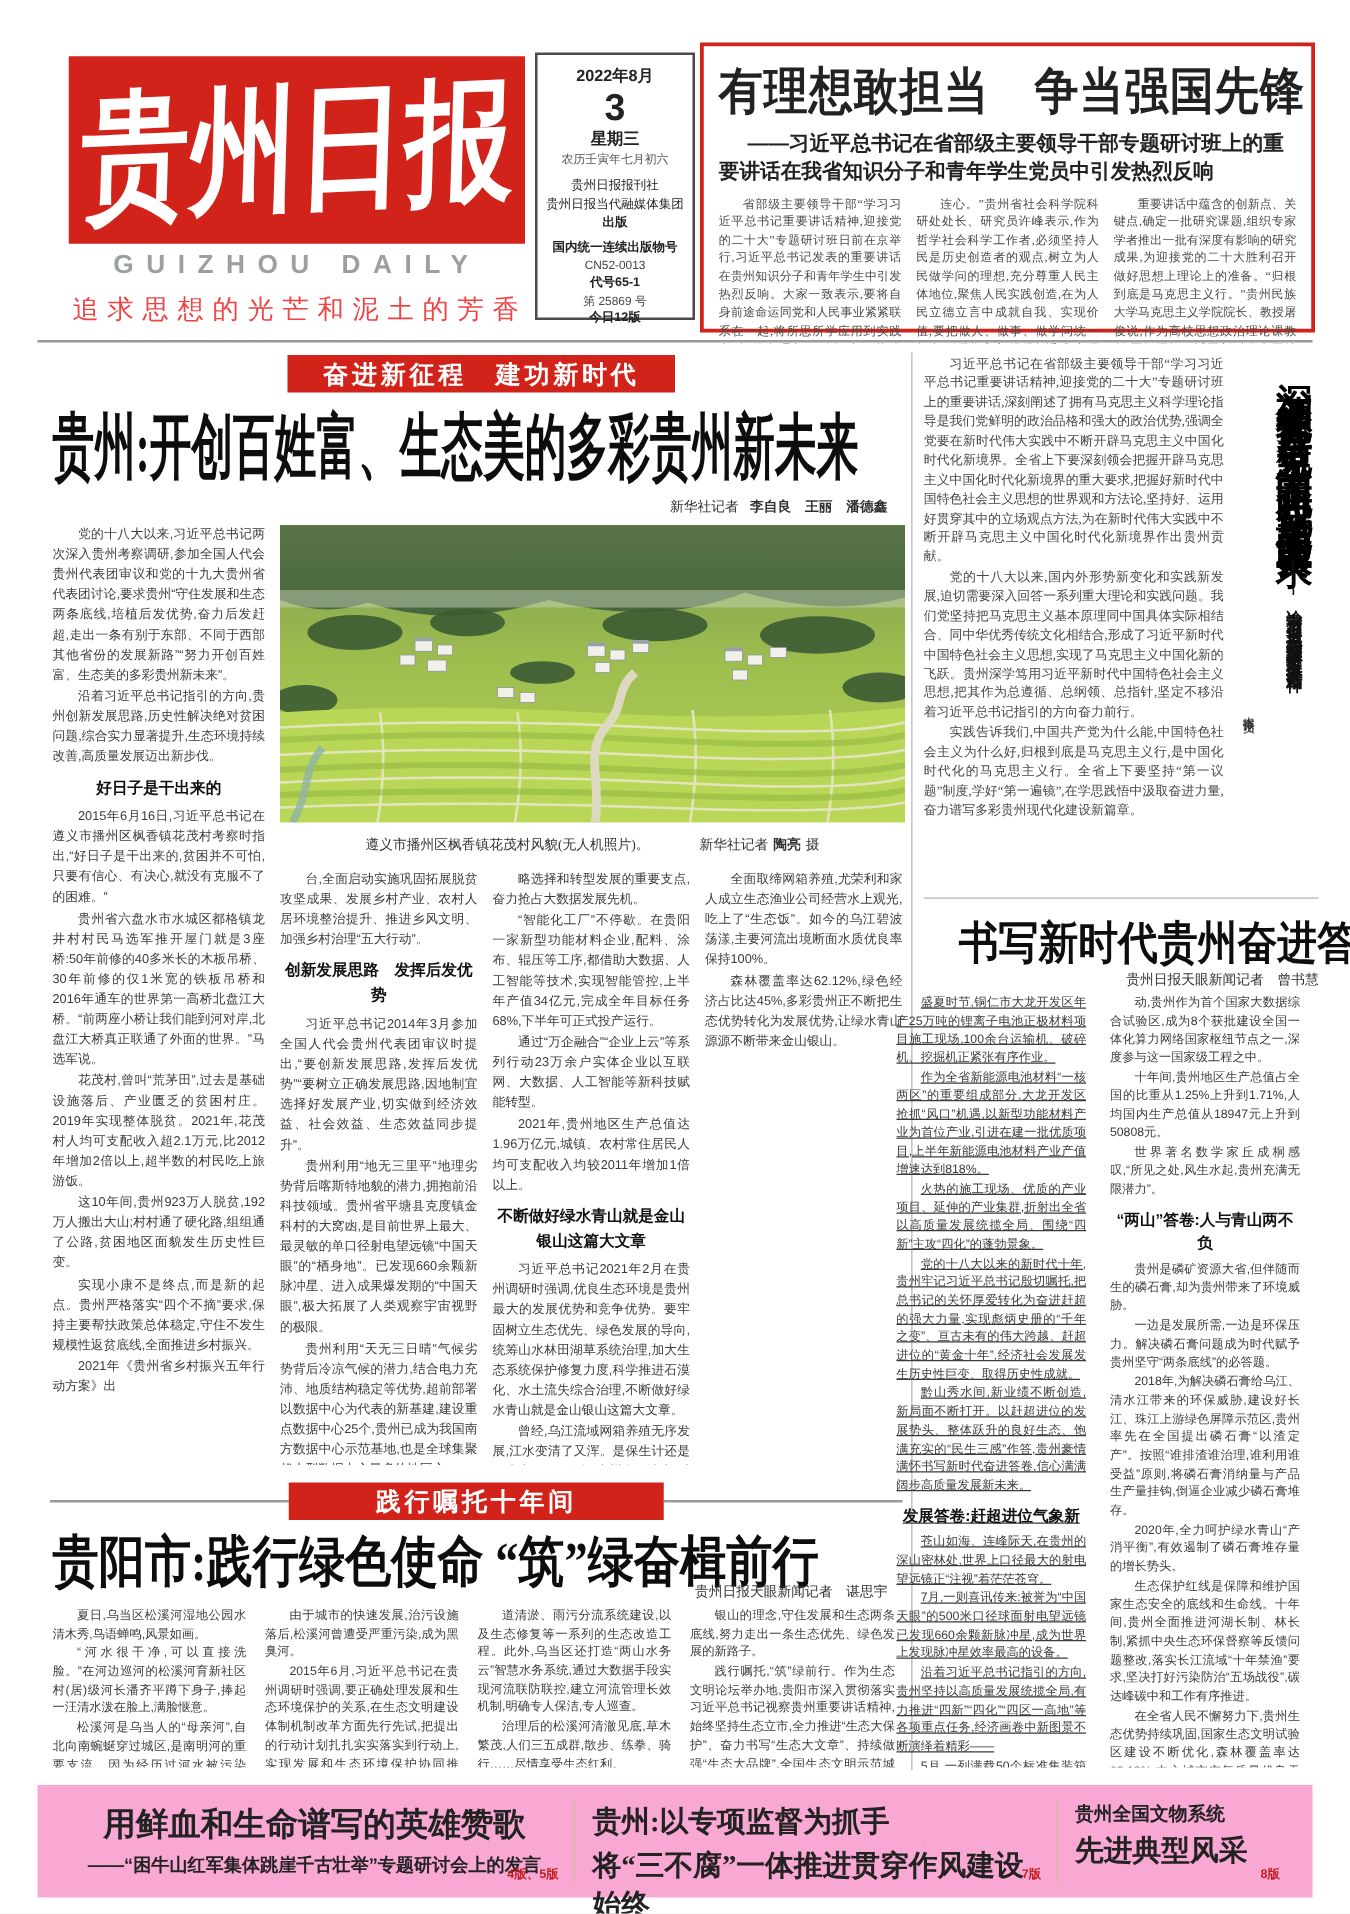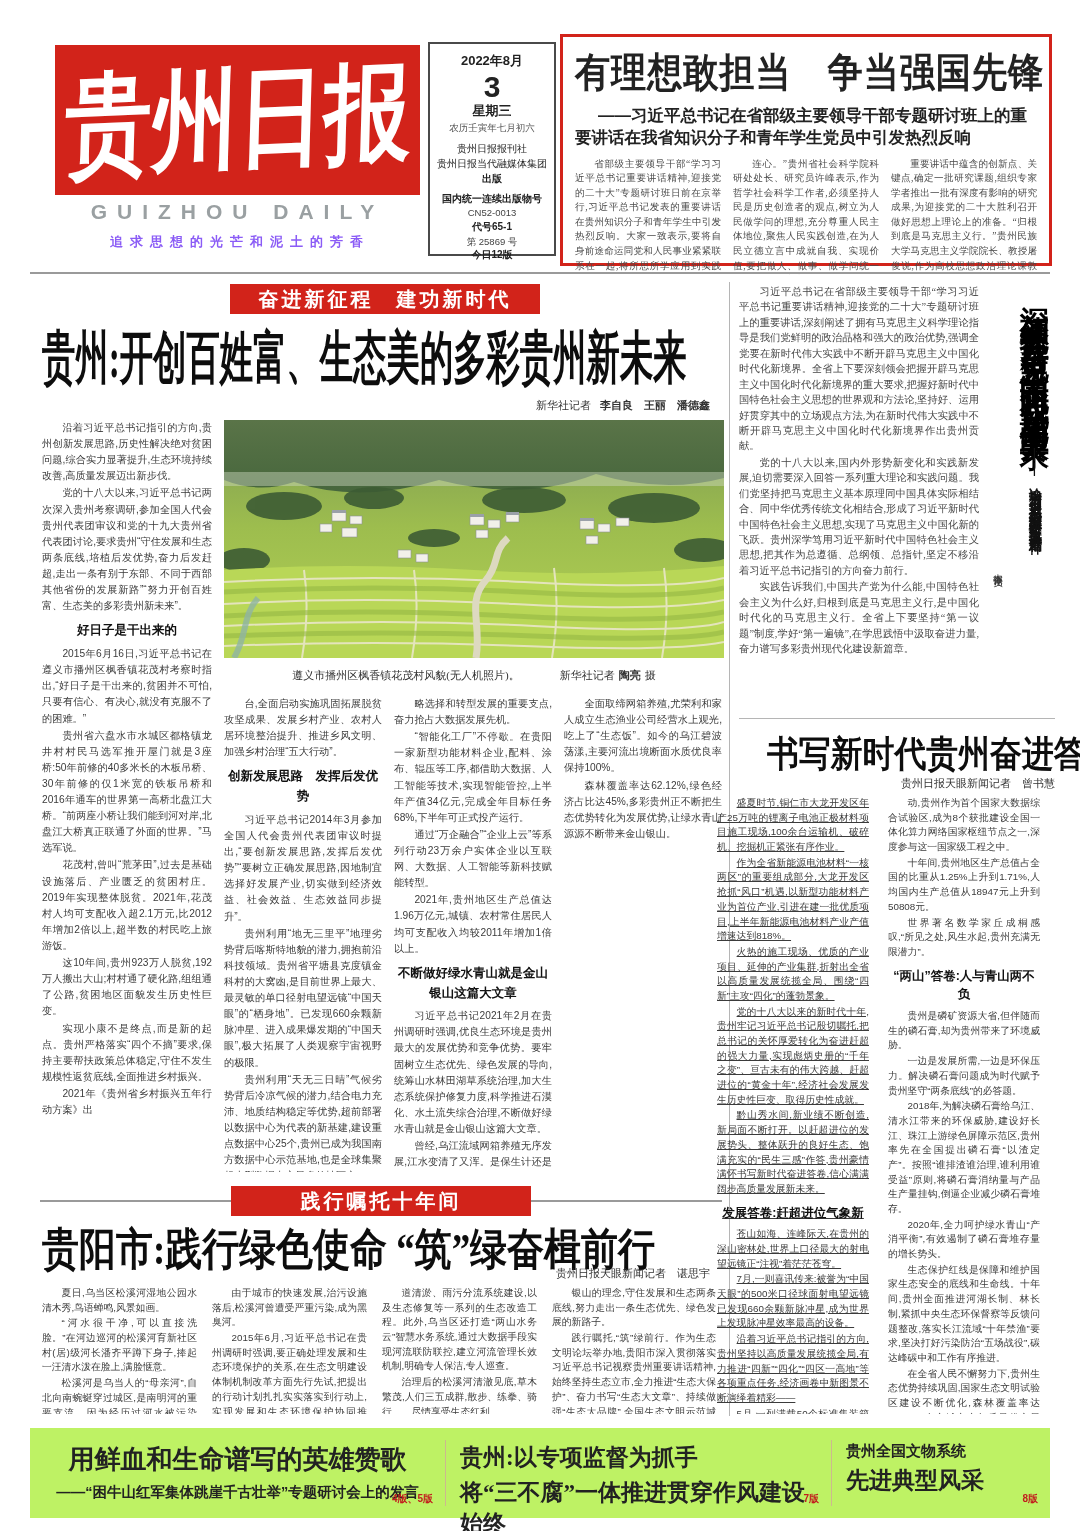--- a/index.html
+++ b/index.html
@@ -4,22 +4,22 @@
 <style>
   html,body{margin:0;padding:0;background:#e8e8e8;}
   #page{position:relative;width:1080px;height:1531px;background:#ffffff;overflow:hidden;
         font-family:"Liberation Sans",sans-serif;color:#222;}
   .abs{position:absolute;}
   
   .mast-red{background:#d2231a;display:flex;align-items:center;justify-content:center;overflow:hidden;}
   .mast-title{color:#fff;font-family:"DejaVu Serif",serif;font-weight:900;font-size:108px;
               white-space:nowrap;transform:scaleX(.80) rotate(-2deg) skewX(-4deg);transform-origin:center;}
   .mast-en{color:#9aa0a2;font-size:21px;letter-spacing:10px;text-align:center;font-weight:bold;}
-  .mast-slogan{color:#8b5cf6;font-size:13px;letter-spacing:7px;text-align:center;
-               font-family:"Liberation Serif",serif;font-weight:bold;}
+  .mast-slogan{color:#ef4444;font-size:21px;letter-spacing:7px;text-align:center;
+               font-family:"Liberation Serif",serif;font-weight:normal;}
   .date-box{border:2px solid #4a4a4a;box-sizing:border-box;padding:8px 4px 6px;text-align:center;
             font-size:10px;line-height:1.45;color:#222;}
   .d-ym{font-size:13px;font-weight:bold;}
   .d-day{font-size:30px;font-weight:bold;line-height:1.05;}
   .d-week{font-size:13px;font-weight:bold;}
   .d-lunar{font-size:9.5px;color:#555;}
   .d-pub{font-family:"Liberation Serif",serif;font-size:10px;margin-top:6px;line-height:1.5;}
   .d-issn-label{font-weight:bold;margin-top:6px;}
   .d-small{font-size:9.5px;color:#444;}
   .rule-h{background:#9a9a9a;height:2px;}
@@ -54,21 +54,21 @@
   .v-body{flex:1;padding-right:10px;}
   .v-head{writing-mode:vertical-rl;height:426px;text-align:start;}
   .v-line{font-weight:900;font-size:29px;letter-spacing:5px;color:#000;display:inline-block;margin-left:8px;}
   .v-sub{font-size:13px;font-weight:bold;letter-spacing:2px;display:inline-block;padding-top:20px;color:#111;}
   .v-author{font-size:9.5px;display:inline-block;padding-top:282px;color:#333;letter-spacing:1px;}
   .rule-thin{background:#b5b5b5;}
   
   .banner-row{display:flex;align-items:center;}
   .banner-row .line{flex:1;height:2px;background:#9a9a9a;}
   
-  .strip{background:#bef264;display:flex;box-sizing:border-box;padding:10px 0;}
+  .strip{background:#f9a8d4;display:flex;box-sizing:border-box;padding:10px 14px;}
   .strip-cell{position:relative;box-sizing:border-box;padding:4px 14px;}
   .strip-sep{width:1px;background:#cdb98e;margin:2px 0;}
   .strip-title{font-family:"Liberation Serif",serif;font-weight:900;color:#222;}
   .strip-sub{font-weight:bold;font-size:14.5px;margin-top:6px;color:#222;}
   .page-ref{position:absolute;right:12px;bottom:2px;color:#c21d1d;font-size:10px;font-weight:bold;}
 </style>
 </head>
 <body>
 
 <div id="page">
@@ -112,22 +112,22 @@
 
   <div class="abs big-head" style="left:42px;top:320px;width:668px;height:64px;">
     <span style="font-size:57px;transform:scaleX(.585);">贵州:开创百姓富、生态美的多彩贵州新未来</span>
   </div>
   <div class="abs byline" style="left:42px;top:398px;width:668px;">
     <span>新华社记者</span>
     <b>李自良　王丽　潘德鑫</b>
   </div>
 
   <div class="abs news-col" style="left:42px;top:420px;width:170px;height:752px;">
+      <div class="para">党的十八大以来,习近平总书记两次深入贵州考察调研,参加全国人代会贵州代表团审议和党的十九大贵州省代表团讨论,要求贵州“守住发展和生态两条底线,培植后发优势,奋力后发赶超,走出一条有别于东部、不同于西部其他省份的发展新路”“努力开创百姓富、生态美的多彩贵州新未来”。</div>
       <div class="para">沿着习近平总书记指引的方向,贵州创新发展思路,历史性解决绝对贫困问题,综合实力显著提升,生态环境持续改善,高质量发展迈出新步伐。</div>
-      <div class="para">党的十八大以来,习近平总书记两次深入贵州考察调研,参加全国人代会贵州代表团审议和党的十九大贵州省代表团讨论,要求贵州“守住发展和生态两条底线,培植后发优势,奋力后发赶超,走出一条有别于东部、不同于西部其他省份的发展新路”“努力开创百姓富、生态美的多彩贵州新未来”。</div>
       <div class="col-subhead">好日子是干出来的</div>
       <div class="para">2015年6月16日,习近平总书记在遵义市播州区枫香镇花茂村考察时指出,“好日子是干出来的,贫困并不可怕,只要有信心、有决心,就没有克服不了的困难。”</div>
       <div class="para">贵州省六盘水市水城区都格镇龙井村村民马选军推开屋门就是3座桥:50年前修的40多米长的木板吊桥、30年前修的仅1米宽的铁板吊桥和2016年通车的世界第一高桥北盘江大桥。“前两座小桥让我们能到河对岸,北盘江大桥真正联通了外面的世界。”马选军说。</div>
       <div class="para">花茂村,曾叫“荒茅田”,过去是基础设施落后、产业匮乏的贫困村庄。2019年实现整体脱贫。2021年,花茂村人均可支配收入超2.1万元,比2012年增加2倍以上,超半数的村民吃上旅游饭。</div>
       <div class="para">这10年间,贵州923万人脱贫,192万人搬出大山;村村通了硬化路,组组通了公路,贫困地区面貌发生历史性巨变。</div>
       <div class="para">实现小康不是终点,而是新的起点。贵州严格落实“四个不摘”要求,保持主要帮扶政策总体稳定,守住不发生规模性返贫底线,全面推进乡村振兴。</div>
       <div class="para">2021年《贵州省乡村振兴五年行动方案》出</div>
     </div>
 
   <svg class="abs photo" style="left:224px;top:420px;" width="500" height="238" viewBox="0 0 500 238" role="img">

